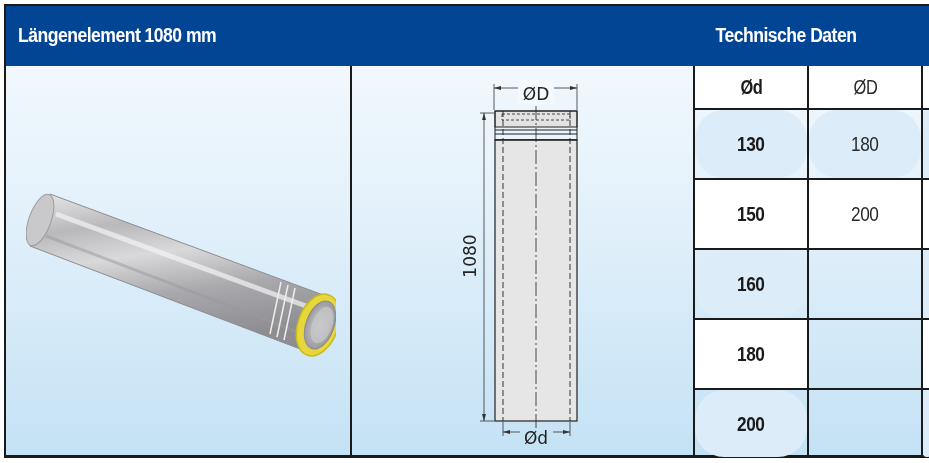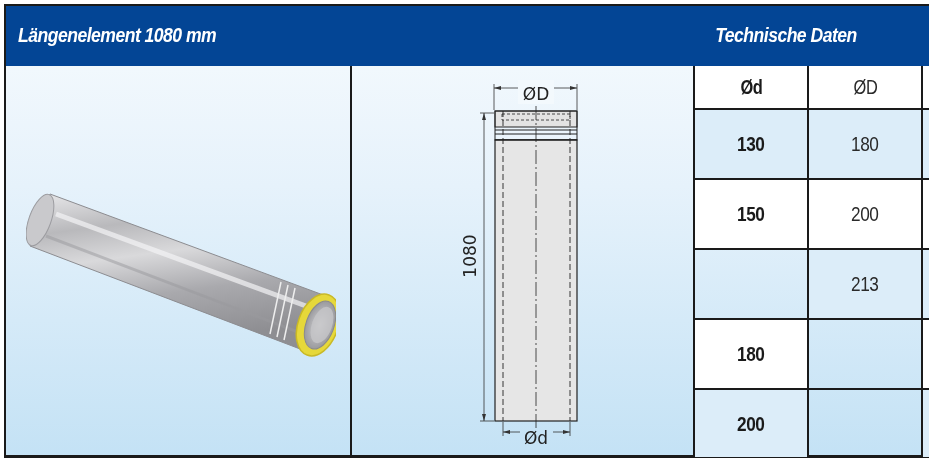--- a/index.html
+++ b/index.html
@@ -10,21 +10,20 @@
       position: absolute; left: 4px; top: 4px; width: 925px; height: 454px;
       border-top: 2px solid #1a1a1a;
       border-left: 2px solid #1a1a1a;
       border-bottom: 3px solid #1a1a1a;
       background: linear-gradient(to bottom, #f7fbfe 0%, #e6f2fb 40%, #c4e2f5 100%);
     }
 
     .header {
       position: absolute; left: 0; top: 0; width: 100%; height: 60px;
       background: #034595;
-      font-style: italic;
     }
     .header-title {
       position: absolute; left: 12px; top: 0; height: 60px; line-height: 58px;
       color: #ffffff; font-weight: bold; font-size: 20px; letter-spacing: -0.6px;
       font-family: "Liberation Sans Narrow", "Liberation Sans", sans-serif;
       transform: scaleX(0.88); transform-origin: left center;
     }
     .header-right {
       position: absolute; left: 687px; top: 0; width: 186px; height: 60px; line-height: 58px;
       color: #ffffff; font-weight: bold; font-size: 20px; letter-spacing: -0.6px; text-align: center;
@@ -48,21 +47,21 @@
     .cell {
       position: absolute; top: 0; height: 100%;
       display: flex; align-items: center; justify-content: center;
       font-size: 21px; color: #1a1a1a;
       letter-spacing: -0.5px;
     }
     .cell.c1 { left: 2px; width: 112px; font-weight: bold; }
     .cell.c2 { left: 116px; width: 112px; font-weight: normal; color: #2a2a2a; }
     .cell.c3 { left: 230px; width: 8px; }
     .cell span { display: inline-block; transform: scaleX(0.82); }
-    .row.shade .cell { background: #dcedf9; }
+    .row.shade .cell { background: #dcedf9; border-radius: 29px; }
     .row.plain .cell { background: #ffffff; }
     .row.head .cell { background: #ffffff; font-size: 20px; }
     .hline { position: absolute; left: 0; width: 238px; height: 2px; background: #1a1a1a; }
   </style>
 </head>
 <body>
 
 <div class="frame">
 
   <div class="header">
@@ -178,22 +177,22 @@
           <span>150</span>
         </div>
       <div class="cell c2">
           <span>200</span>
         </div>
       <div class="cell c3"></div>
     </div>
     <div class="hline" style="top:182px;"></div>
 
     <div class="row shade" style="top:184px; height:68px;">
-      <div class="cell c2">
-          <span>213</span>
+      <div class="cell c1">
+          <span>160</span>
         </div>
       <div class="cell c3"></div>
     </div>
     <div class="hline" style="top:252px;"></div>
 
     <div class="row plain" style="top:254px; height:68px;">
       <div class="cell c1">
           <span>180</span>
         </div>
       <div class="cell c3"></div>

